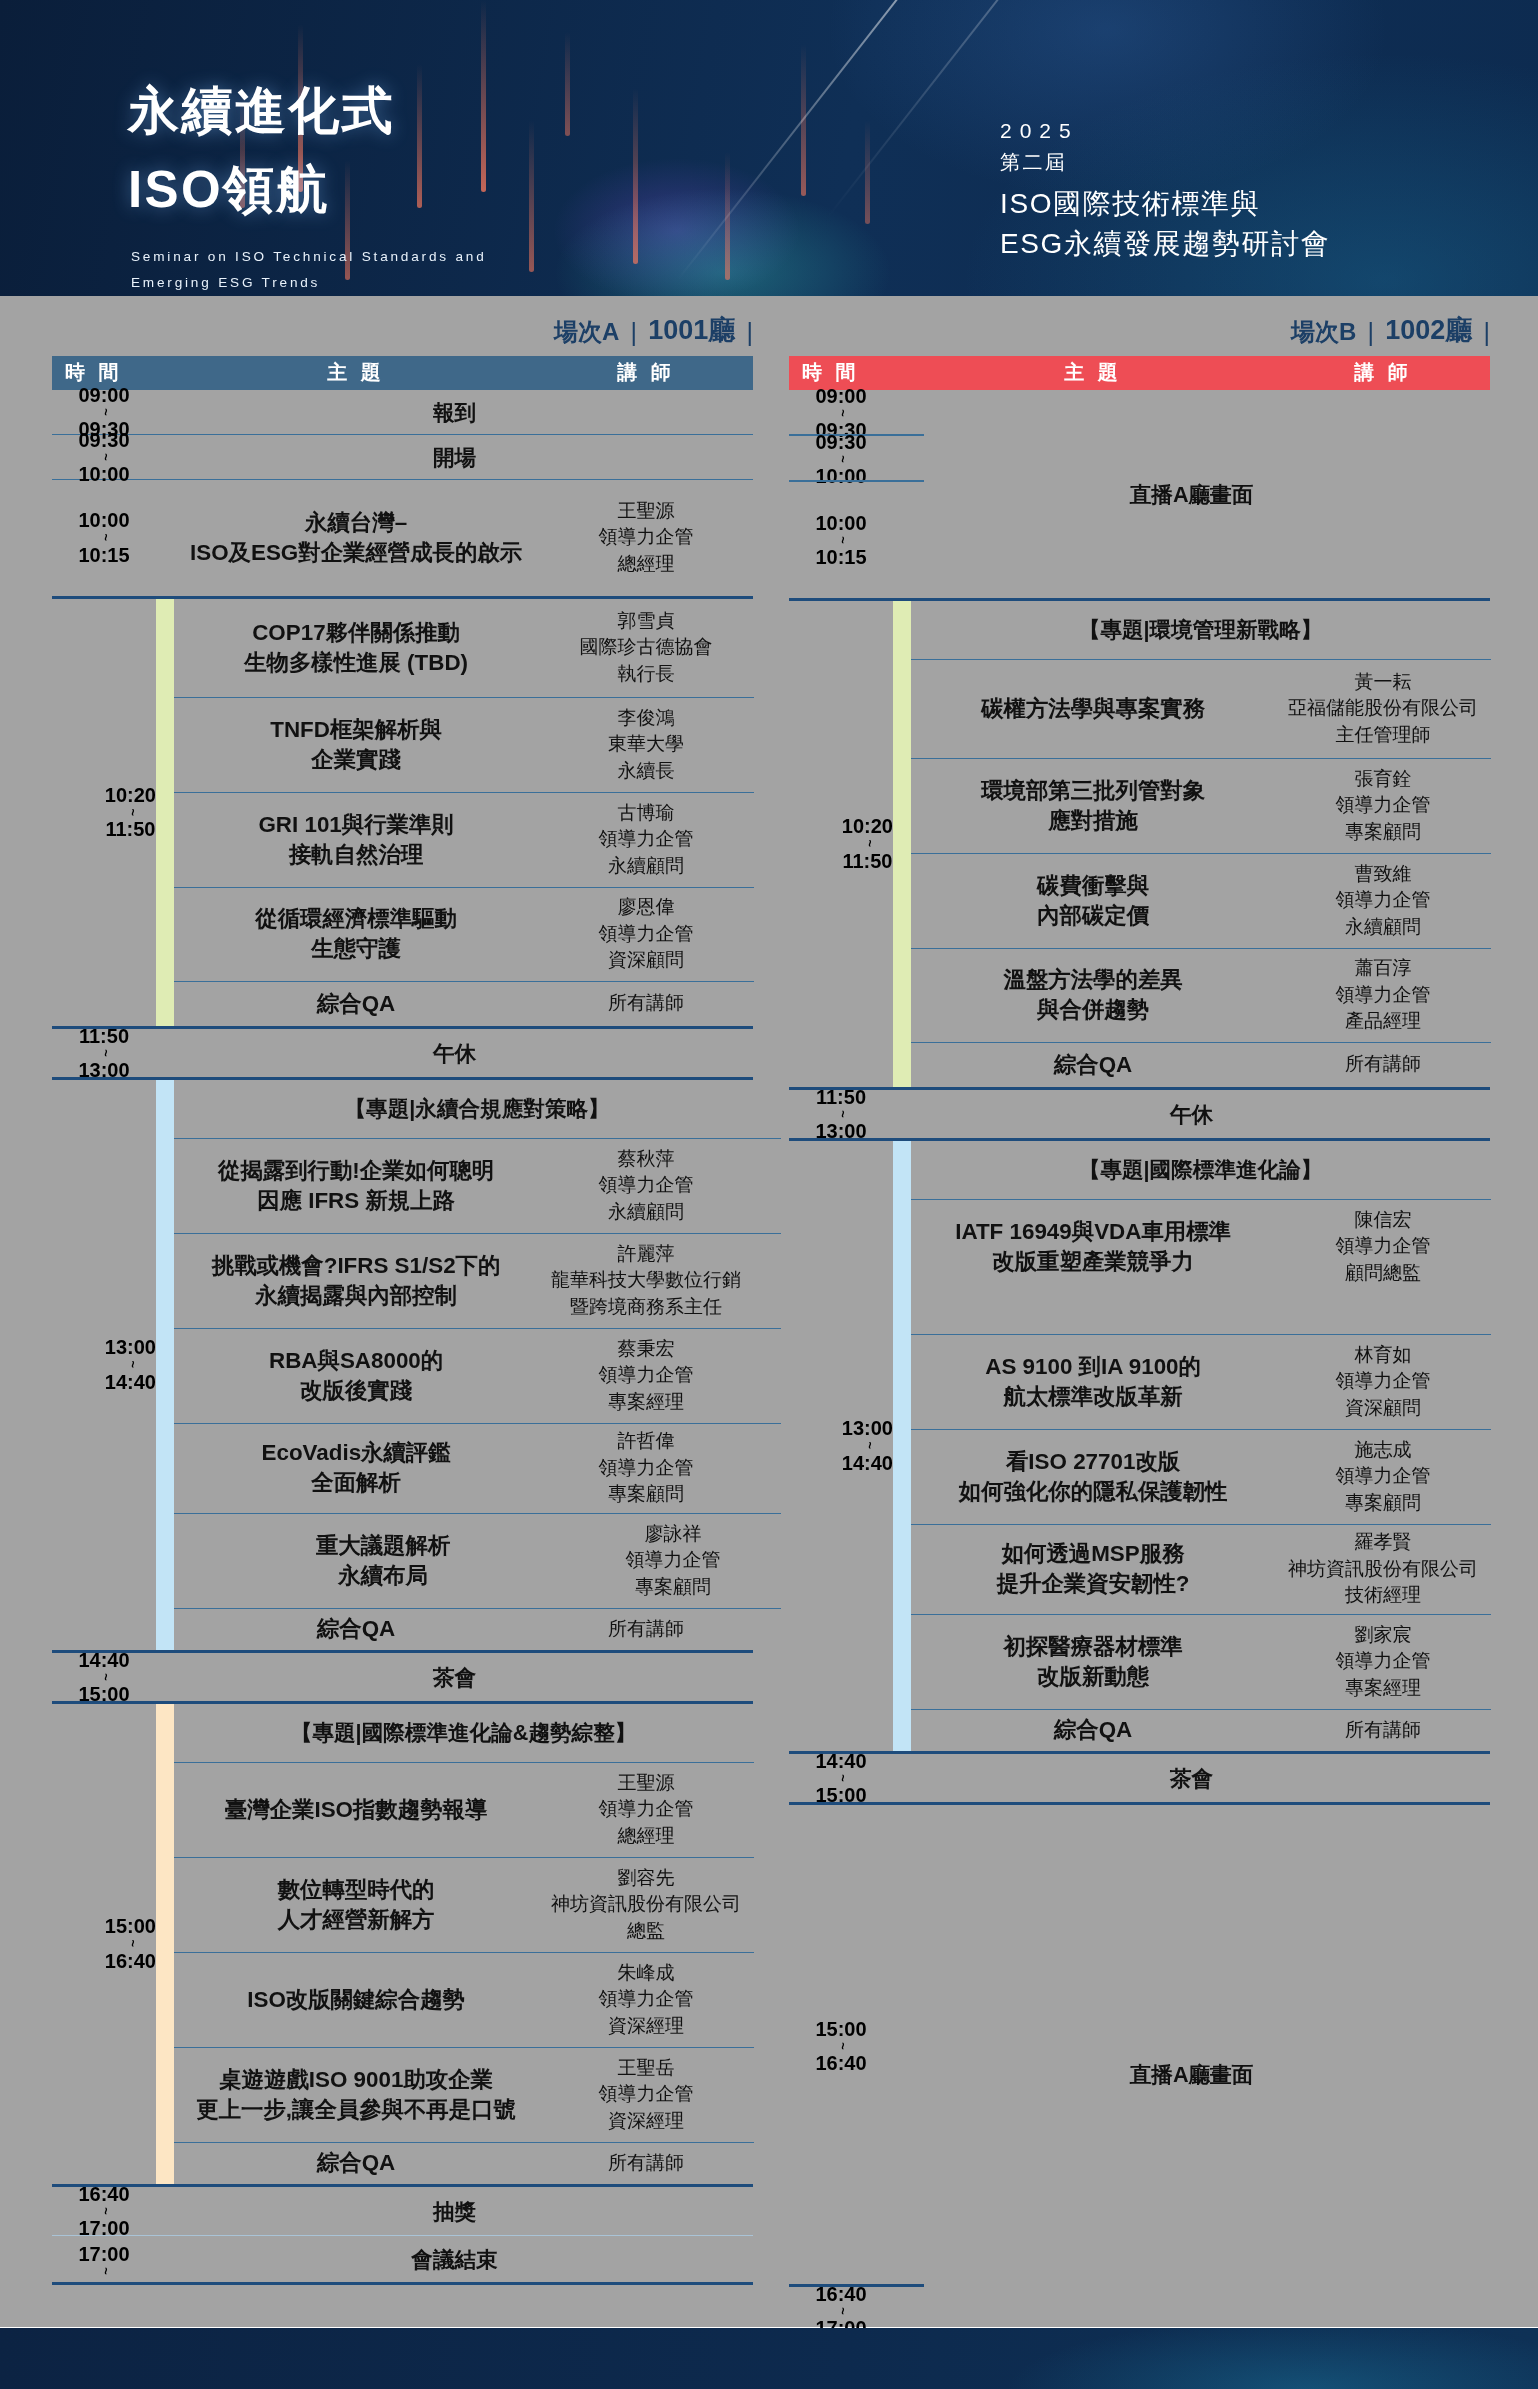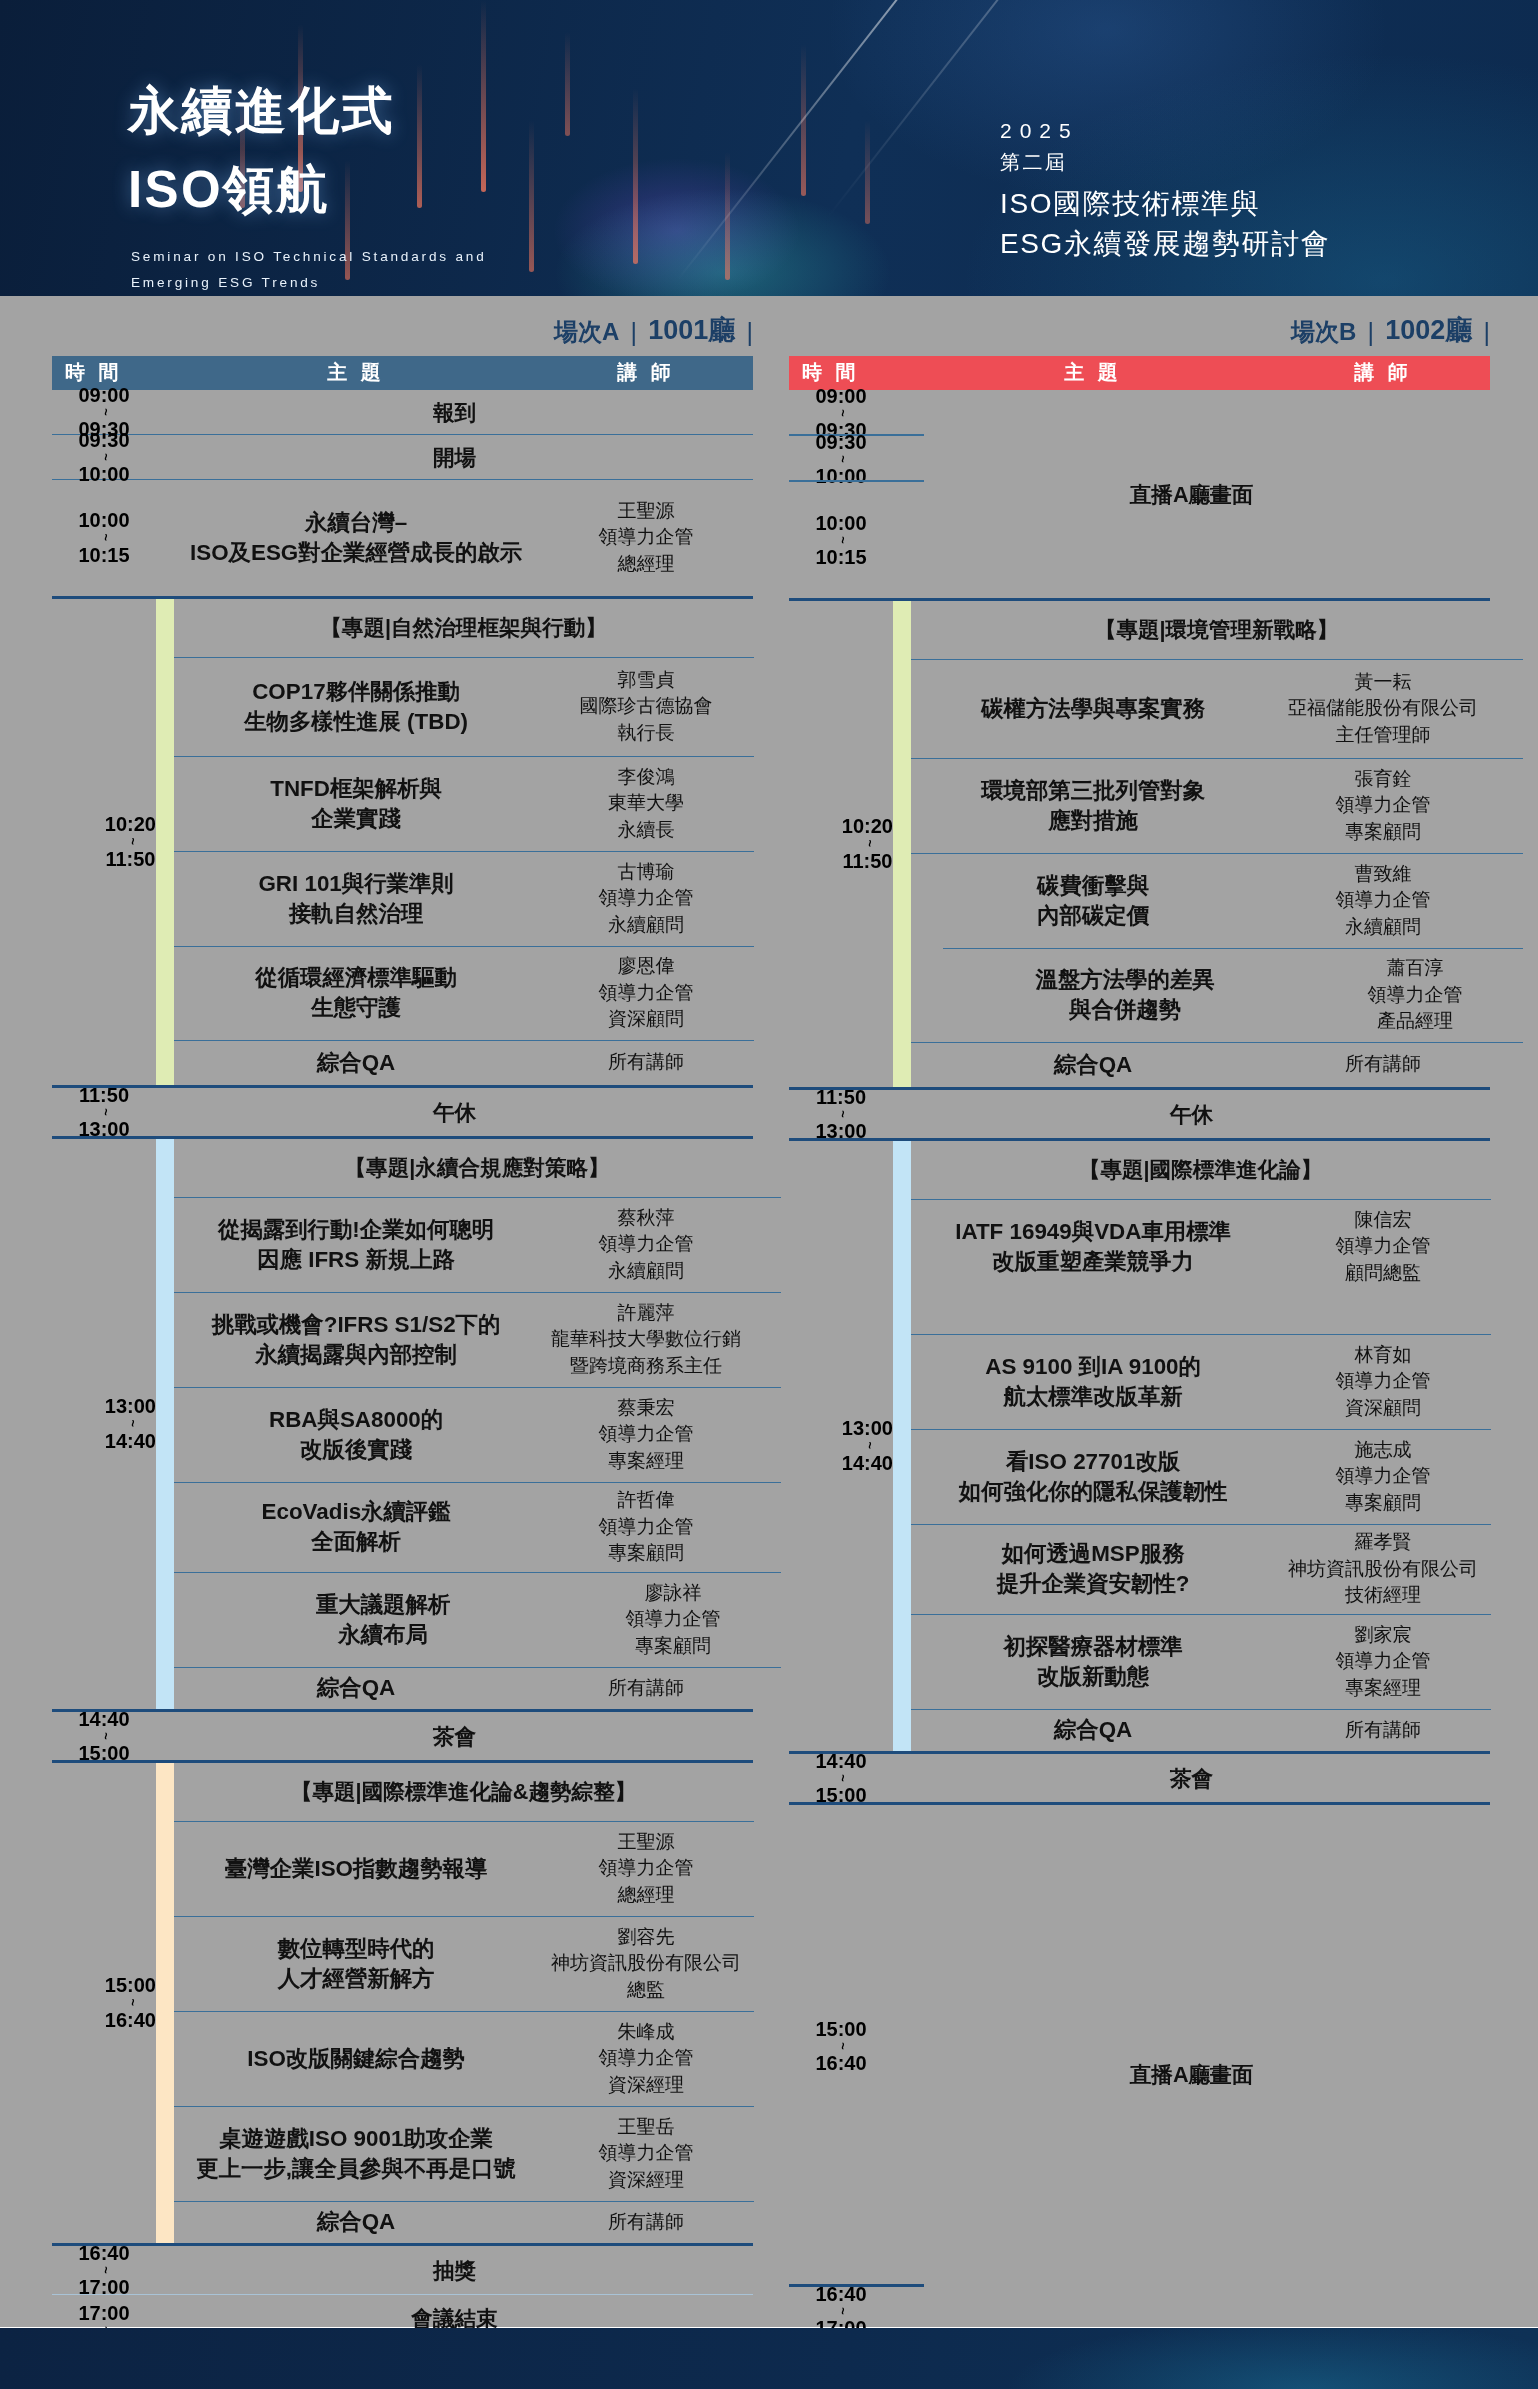--- a/index.html
+++ b/index.html
@@ -165,21 +165,20 @@
         <div class="seg bb-thick group">
           <div class="gtime">
             <div class="time ">
               <span>10:20</span>
               <span class="tld">~</span>
               <span>11:50</span>
             </div>
           </div>
           <div class="gaccent" style="background: rgb(223, 236, 180);"></div>
           <div class="gbody">
-            <div class="gtitle">【專題|自然治理框架與行動】</div>
             <div class="gtalk" style="height: 98px;">
               <div class="topic">
                 <div>COP17夥伴關係推動</div>
                 <div>生物多樣性進展 (TBD)</div>
               </div>
               <div class="speaker">
                 <div>郭雪貞</div>
                 <div>國際珍古德協會</div>
                 <div>執行長</div>
               </div>
@@ -471,21 +470,21 @@
               <div class="topic">
                 <div>碳費衝擊與</div>
                 <div>內部碳定價</div>
               </div>
               <div class="speaker">
                 <div>曹致維</div>
                 <div>領導力企管</div>
                 <div>永續顧問</div>
               </div>
             </div>
-            <div class="gtalk" style="height: 93px; margin-left: 32px;">
+            <div class="gtalk" style="height: 93px;">
               <div class="topic">
                 <div>溫盤方法學的差異</div>
                 <div>與合併趨勢</div>
               </div>
               <div class="speaker">
                 <div>蕭百淳</div>
                 <div>領導力企管</div>
                 <div>產品經理</div>
               </div>
             </div>

